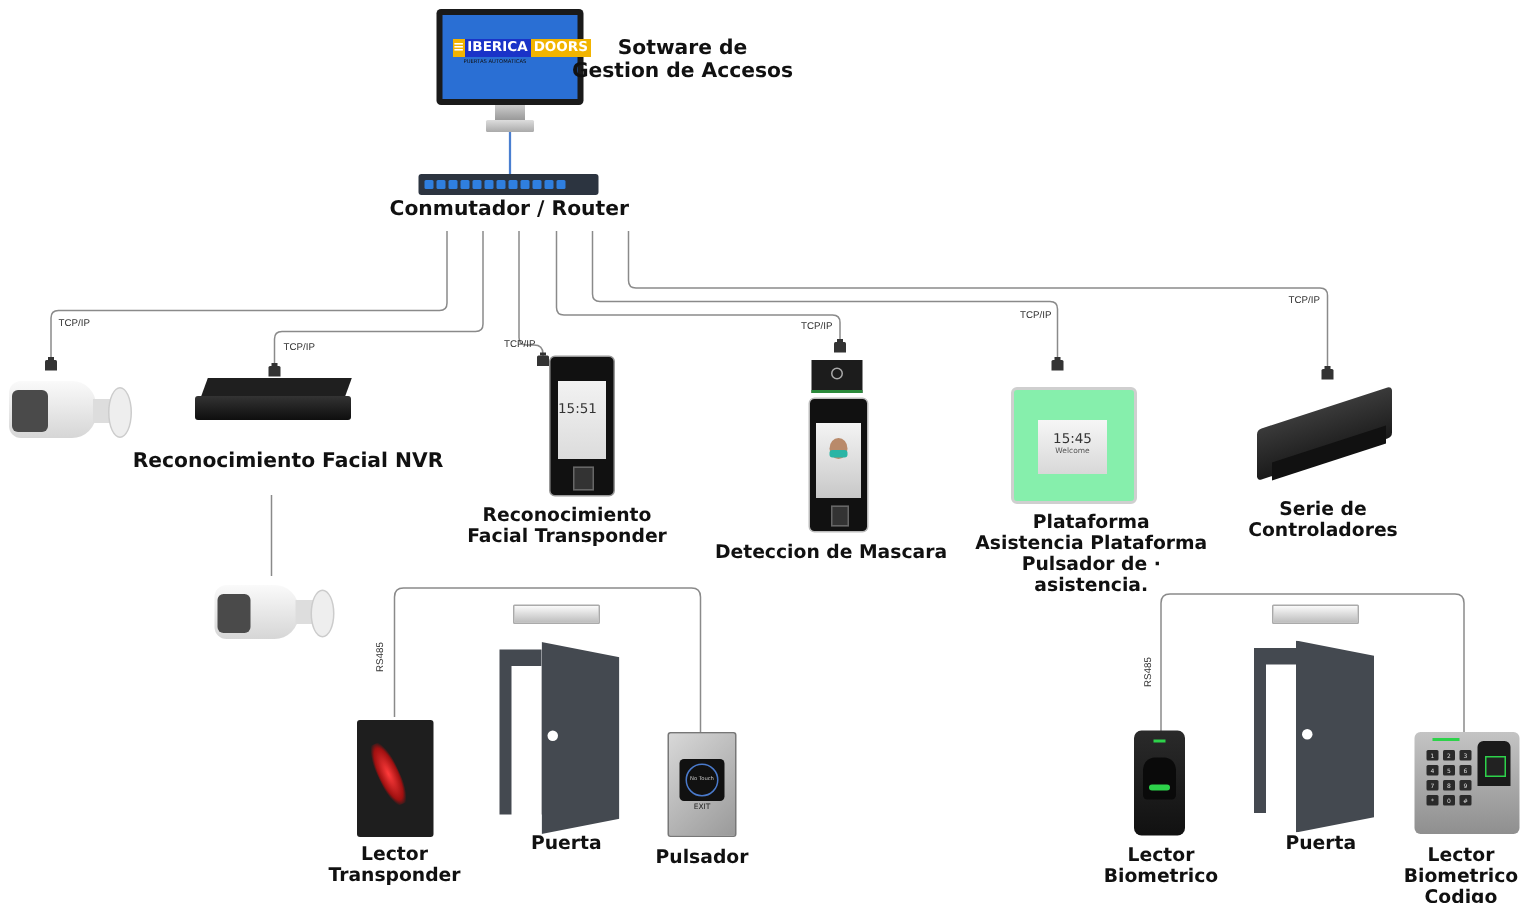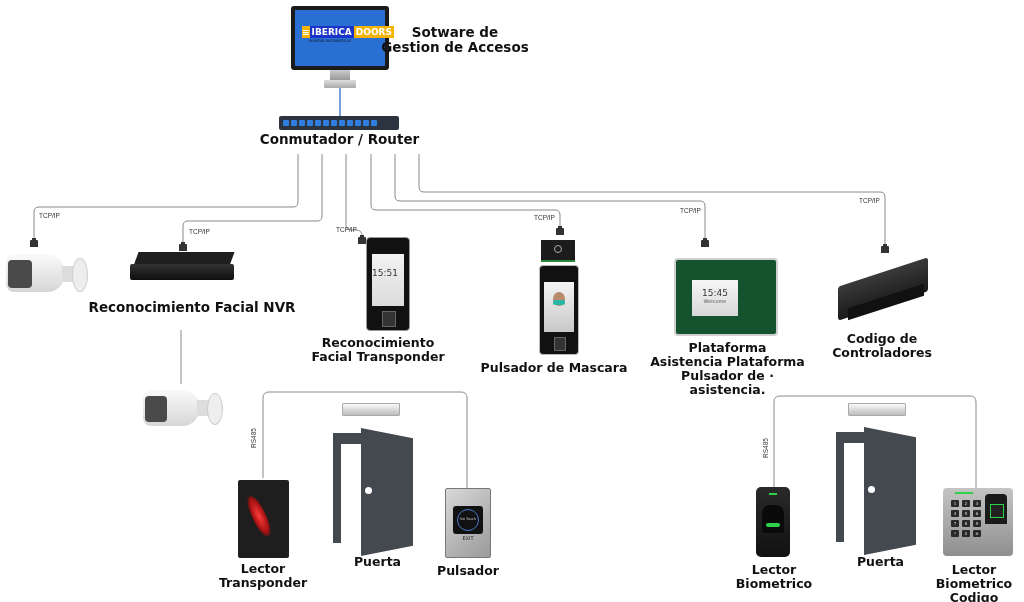--- a/index.html
+++ b/index.html
@@ -126,42 +126,42 @@
   <div style="position:absolute;left:13px;top:5px;width:6px;height:6px;border:1px solid #aaa;border-radius:50%;"></div>
 </div>
 <div class="abs" style="left:539px;top:265px;width:38px;height:88px;background:#111;border-radius:4px;border:1px solid #bbb;">
   <div class="abs" style="left:4px;top:16px;width:30px;height:50px;background:linear-gradient(#f4f4f4,#c8c8c8);">
     <div style="position:absolute;left:9px;top:10px;width:12px;height:14px;background:#b98a6a;border-radius:50%;"></div>
     <div style="position:absolute;left:9px;top:18px;width:12px;height:5px;background:#2ab5a5;border-radius:2px;"></div>
   </div>
   <div class="abs" style="left:14px;top:71px;width:10px;height:12px;background:#333;border:1px solid #666;"></div>
 </div>
 <div class="label lbl-md" style="left:464px;top:358px;width:180px;">
-  <div style="margin-top:3px;">Pulsador de Mascara</div>
-</div>
-
-<div class="abs" style="left:674px;top:258px;width:104px;height:78px;background:#14532d;border-radius:4px;border:2px solid #cfcfcf;box-sizing:border-box;">
+  <div style="margin-top:3px;">Deteccion de Mascara</div>
+</div>
+
+<div class="abs" style="left:674px;top:258px;width:84px;height:78px;background:#86efac;border-radius:4px;border:2px solid #cfcfcf;box-sizing:border-box;">
   <div class="abs" style="left:16px;top:20px;width:46px;height:36px;background:linear-gradient(#f6f6f6,#d8d8d8);text-align:center;">
     <div style="font-size:9px;margin-top:8px;color:#333;">15:45</div>
     <div style="font-size:5px;color:#555;">Welcome</div>
   </div>
 </div>
 <div class="label lbl-md" style="left:640px;top:341px;width:175px;">
   <div>Plataforma</div>
   <div>Asistencia  Plataforma</div>
   <div>Pulsador de ·</div>
   <div>asistencia.</div>
 </div>
 
 <div class="abs" style="left:834px;top:262px;width:100px;height:60px;">
   <div class="abs" style="left:4px;top:10px;width:90px;height:34px;background:linear-gradient(#3a3a3a,#1a1a1a);transform:skewY(-18deg);border-radius:3px;"></div>
   <div class="abs" style="left:14px;top:34px;width:76px;height:12px;background:#111;transform:skewY(-18deg);"></div>
 </div>
 <div class="label lbl-md" style="left:822px;top:332px;width:120px;">
-  <div>Codigo de</div>
+  <div>Serie de</div>
   <div>Controladores</div>
 </div>
 
 <div class="abs" style="left:342px;top:403px;width:56px;height:11px;background:linear-gradient(#fafafa,#bdbdbd);border:1px solid #aaa;border-radius:1px;"></div>
 
 <div class="abs" style="left:333px;top:428px;width:80px;height:130px;">
   <div class="abs" style="left:0;top:5px;width:28px;height:110px;background:#444950;"></div>
   <div class="abs" style="left:8px;top:16px;width:20px;height:100px;background:#fff;"></div>
   <div class="abs" style="left:28px;top:0;width:52px;height:128px;background:#444950;clip-path:polygon(0 0,100% 8%,100% 92%,0 100%);"></div>
   <div class="abs" style="left:32px;top:59px;width:7px;height:7px;background:#fff;border-radius:50%;"></div>

